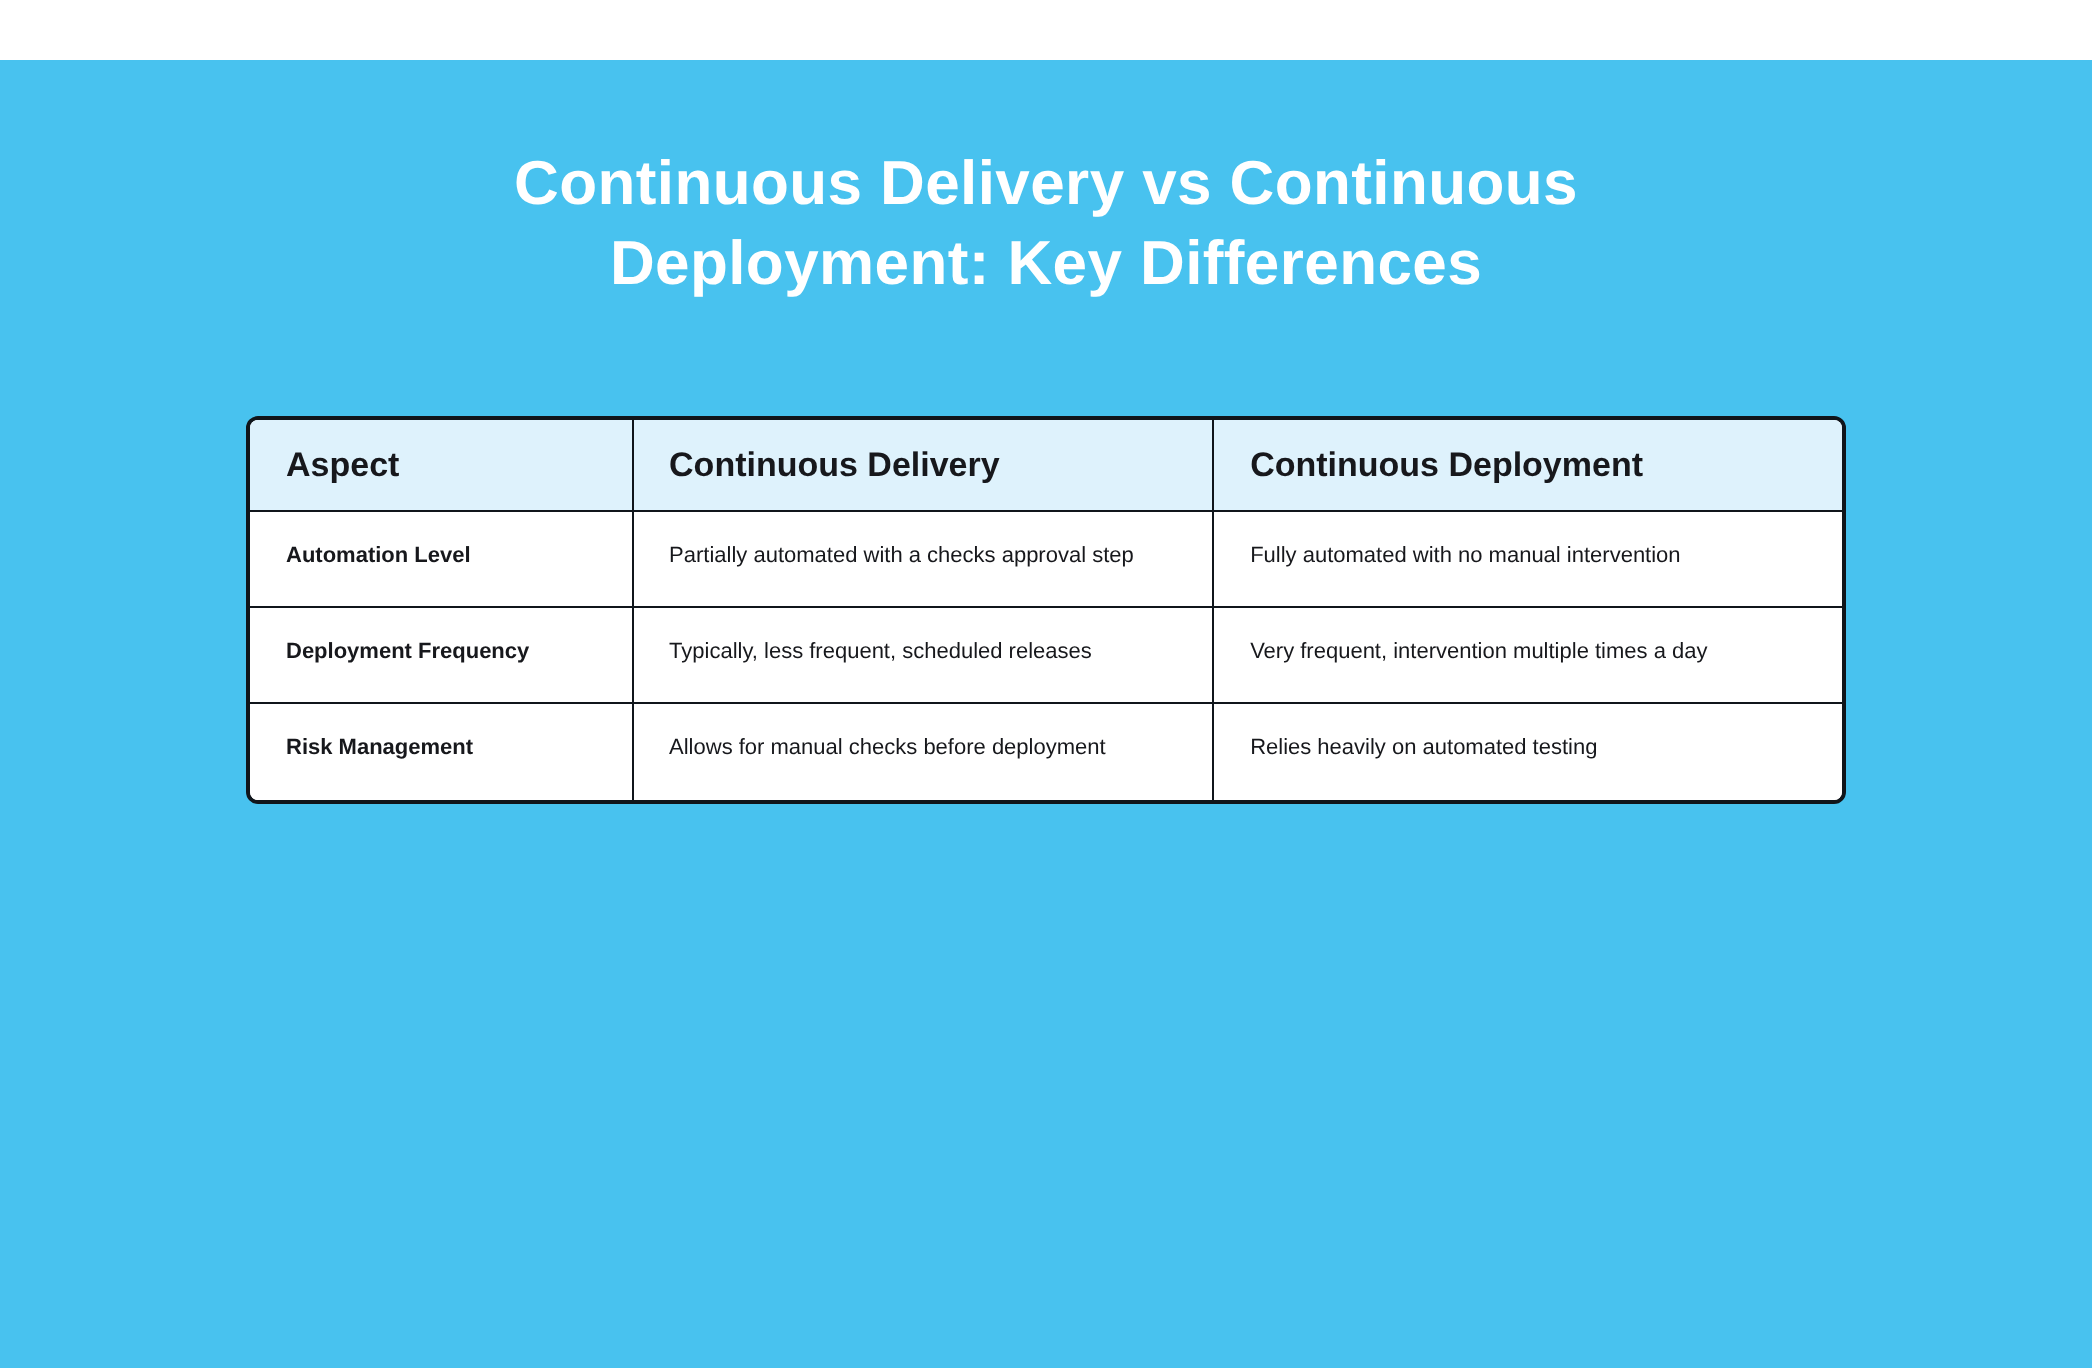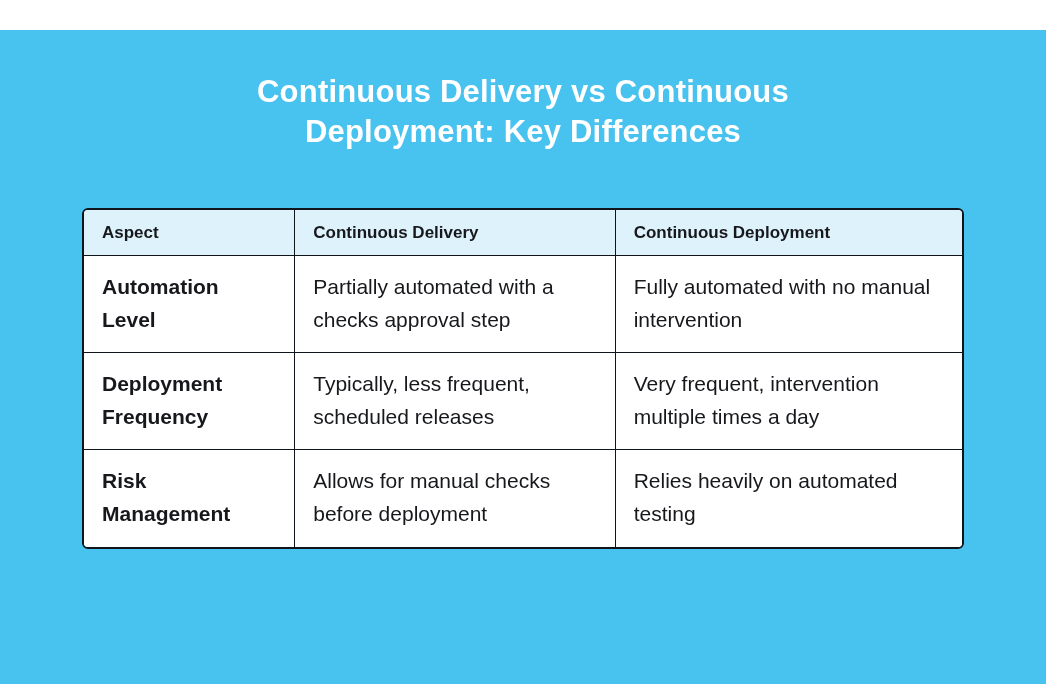--- a/index.html
+++ b/index.html
@@ -34,21 +34,21 @@
     color:var(--title-color);
     font-size:31px;
     font-weight:700;
     line-height:1.3;
     text-align:center;
     max-width:660px;
     margin:42px auto 0;
     letter-spacing:.2px;
   }
   .table-wrap{
-    width:882px;
+    width:800px;
     margin:55px auto 0;
     background:var(--table-bg);
     border:2px solid var(--border-color);
     border-radius:6px;
     overflow:hidden;
   }
   table{
     width:100%;
     border-collapse:collapse;
     table-layout:fixed;
@@ -65,21 +65,21 @@
   }
   th:last-child,td:last-child{border-right:none;}
   tr:last-child td{border-bottom:none;}
   th{
     background:var(--header-bg);
     font-size:17px;
     font-weight:700;
     padding:13px 18px 12px;
   }
   td{
-    font-size:21px;
+    font-size:11px;
     line-height:1.58;
     padding:14px 18px 16px;
     background:var(--table-bg);
   }
   td.aspect{font-weight:700;}
 </style>
 </head>
 <body>
 
 <div class="canvas">

